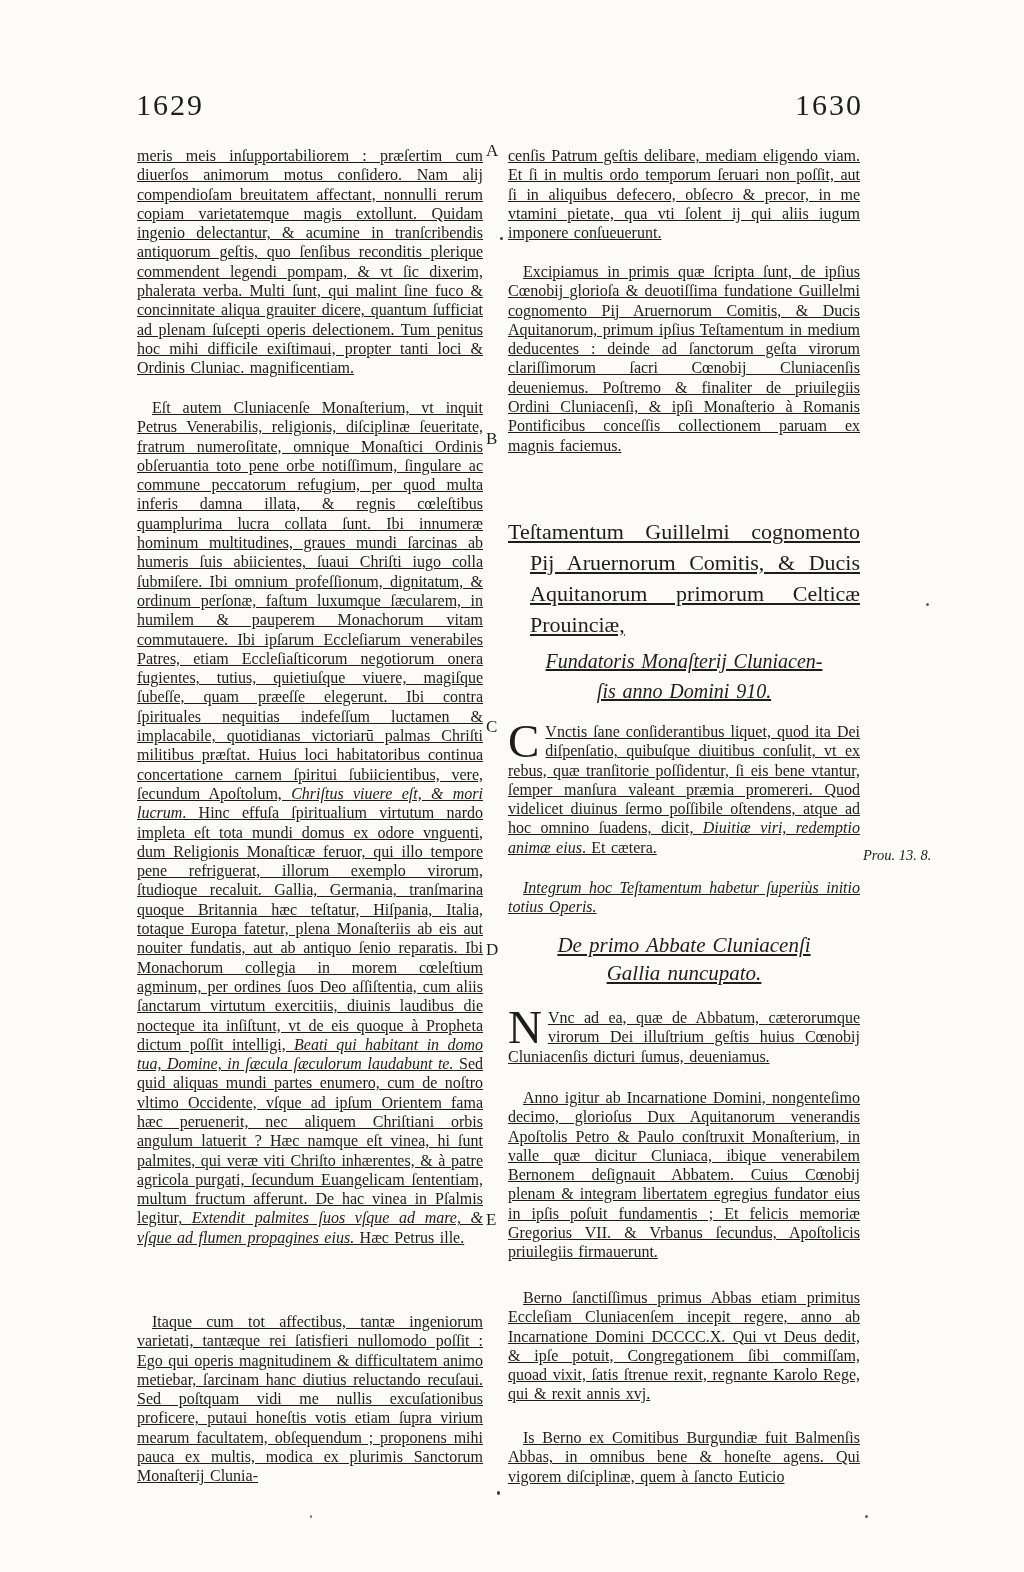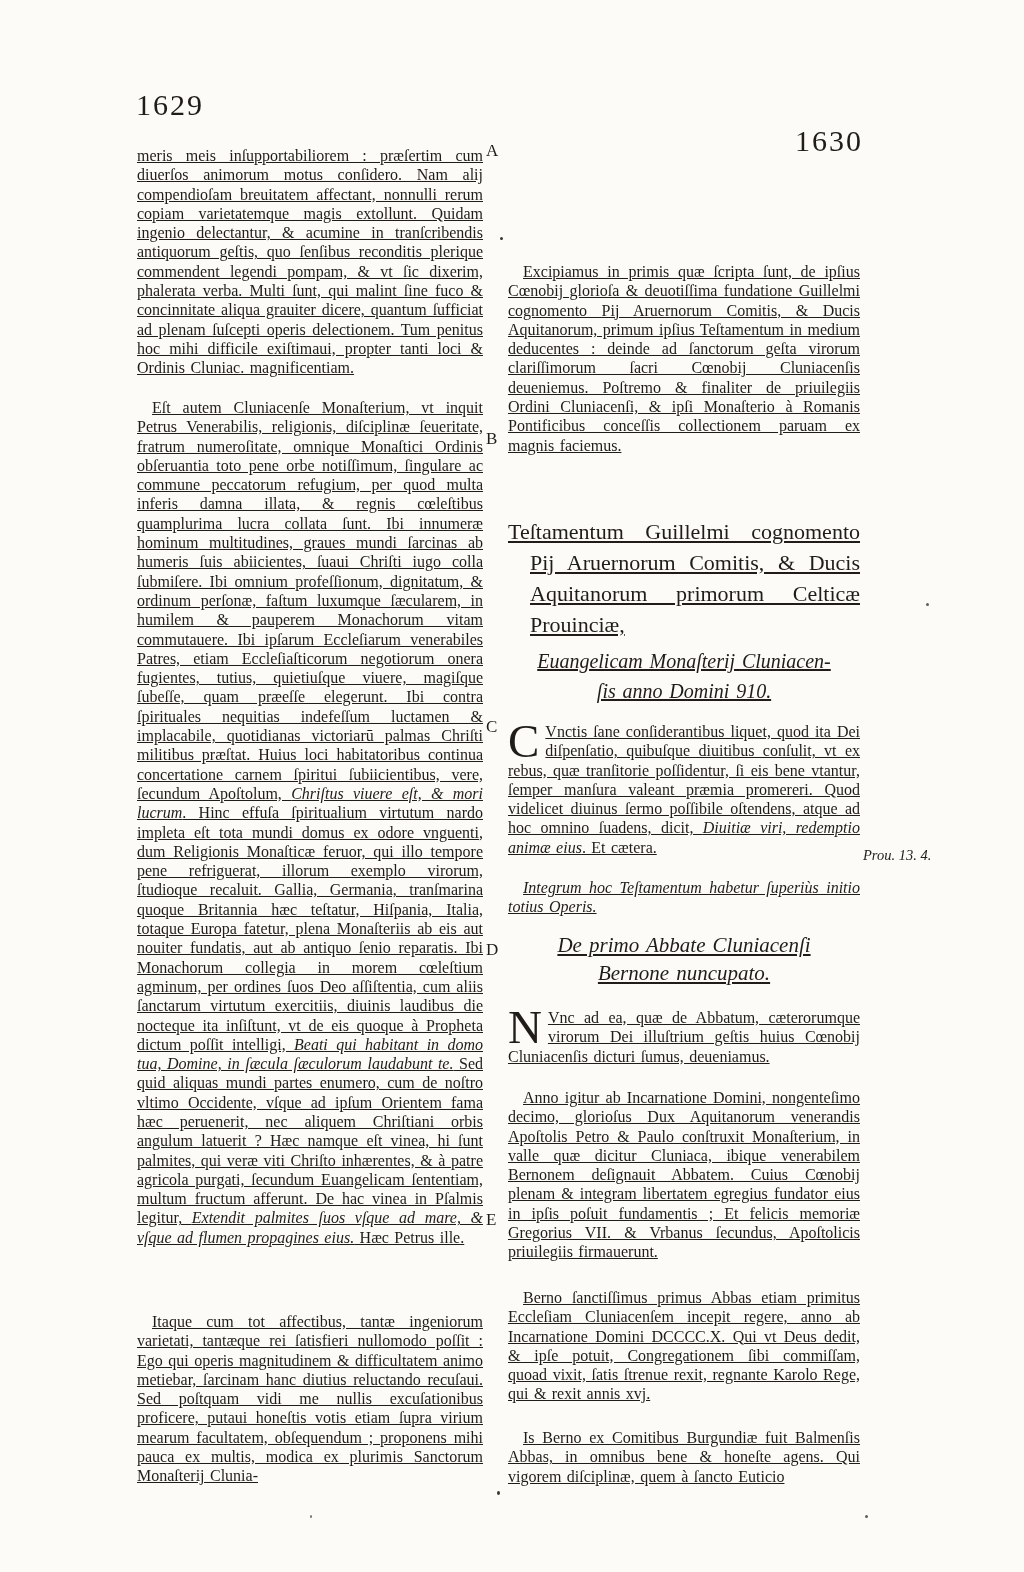--- a/index.html
+++ b/index.html
@@ -9,21 +9,21 @@
     margin:0 auto;
     background:#fcfbf7;
     color:#201d18;
     font-family:"Liberation Serif","DejaVu Serif",serif;
     overflow:hidden;
     padding-left:34px;
   }
   
   .folio{position:absolute;top:88px;font-size:30px;line-height:34px;letter-spacing:2px;}
   .folio-left{left:136px;}
-  .folio-right{left:795px;margin-top:36px;}
+  .folio-right{left:795px;}
   .running-title{
     position:absolute;top:86px;left:345px;width:304px;
     text-align:center;font-size:29px;line-height:36px;letter-spacing:1px;
   }
   
   .column{position:absolute;top:0;height:1572px;}
   .col-left{left:137px;width:346px;}
   .col-right{left:508px;width:352px;}
   .para{
     position:absolute;left:0;right:0;
@@ -81,39 +81,40 @@
   <div class="folio folio-left">1629</div>
   <div class="folio folio-right">1630</div>
 
   <div class="column col-left">
       <div class="para" style="top: 146px;"><span>meris meis inſupportabiliorem : præſertim cum diuerſos animorum motus conſidero. Nam alij compendioſam breuitatem affectant, nonnulli rerum copiam varietatemque magis extollunt. Quidam ingenio delectantur, &amp; acumine in tranſcribendis antiquorum geſtis, quo ſenſibus reconditis plerique commendent legendi pompam, &amp; vt ſic dixerim, phalerata verba. Multi ſunt, qui malint ſine fuco &amp; concinnitate aliqua grauiter dicere, quantum ſufficiat ad plenam ſuſcepti operis delectionem. Tum penitus hoc mihi difficile exiſtimaui, propter tanti loci &amp; Ordinis Cluniac. magnificentiam.</span></div>
       <div class="para indent" style="top: 398px;"><span>Eſt autem Cluniacenſe Monaſterium, vt inquit Petrus Venerabilis, religionis, diſciplinæ ſeueritate, fratrum numeroſitate, omnique Monaſtici Ordinis obſeruantia toto pene orbe notiſſimum, ſingulare ac commune peccatorum refugium, per quod multa inferis damna illata, &amp; regnis cœleſtibus quamplurima lucra collata ſunt. Ibi innumeræ hominum multitudines, graues mundi ſarcinas ab humeris ſuis abiicientes, ſuaui Chriſti iugo colla ſubmiſere. Ibi omnium profeſſionum, dignitatum, &amp; ordinum perſonæ, faſtum luxumque ſæcularem, in humilem &amp; pauperem Monachorum vitam commutauere. Ibi ipſarum Eccleſiarum venerabiles Patres, etiam Eccleſiaſticorum negotiorum onera fugientes, tutius, quietiuſque viuere, magiſque ſubeſſe, quam præeſſe elegerunt. Ibi contra ſpirituales nequitias indefeſſum luctamen &amp; implacabile, quotidianas victoriarū palmas Chriſti militibus præſtat. Huius loci habitatoribus continua concertatione carnem ſpiritui ſubiicientibus, vere, ſecundum Apoſtolum, </span><em>Chriſtus viuere eſt, &amp; mori lucrum</em><span>. Hinc effuſa ſpiritualium virtutum nardo impleta eſt tota mundi domus ex odore vnguenti, dum Religionis Monaſticæ feruor, qui illo tempore pene refriguerat, illorum exemplo virorum, ſtudioque recaluit. Gallia, Germania, tranſmarina quoque Britannia hæc teſtatur, Hiſpania, Italia, totaque Europa fatetur, plena Monaſteriis ab eis aut nouiter fundatis, aut ab antiquo ſenio reparatis. Ibi Monachorum collegia in morem cœleſtium agminum, per ordines ſuos Deo aſſiſtentia, cum aliis ſanctarum virtutum exercitiis, diuinis laudibus die nocteque ita inſiſtunt, vt de eis quoque à Propheta dictum poſſit intelligi, </span><em>Beati qui habitant in domo tua, Domine, in ſæcula ſæculorum laudabunt te.</em><span> Sed quid aliquas mundi partes enumero, cum de noſtro vltimo Occidente, vſque ad ipſum Orientem fama hæc peruenerit, nec aliquem Chriſtiani orbis angulum latuerit ? Hæc namque eſt vinea, hi ſunt palmites, qui veræ viti Chriſto inhærentes, &amp; à patre agricola purgati, ſecundum Euangelicam ſententiam, multum fructum afferunt. De hac vinea in Pſalmis legitur, </span><em>Extendit palmites ſuos vſque ad mare, &amp; vſque ad flumen propagines eius.</em><span> Hæc Petrus ille.</span></div>
       <div class="para indent" style="top: 1312px;"><span>Itaque cum tot affectibus, tantæ ingeniorum varietati, tantæque rei ſatisfieri nullomodo poſſit : Ego qui operis magnitudinem &amp; difficultatem animo metiebar, ſarcinam hanc diutius reluctando recuſaui. Sed poſtquam vidi me nullis excuſationibus proficere, putaui honeſtis votis etiam ſupra virium mearum facultatem, obſequendum ; proponens mihi pauca ex multis, modica ex plurimis Sanctorum Monaſterij Clunia-</span></div>
     </div>
 
   <div class="column col-right">
+      <div class="para" style="top: 146px;"><span>cenſis Patrum geſtis delibare, mediam eligendo viam. Et ſi in multis ordo temporum ſeruari non poſſit, aut ſi in aliquibus defecero, obſecro &amp; precor, in me vtamini pietate, qua vti ſolent ij qui aliis iugum imponere conſueuerunt.</span></div>
       <div class="para indent" style="top: 262px;"><span>Excipiamus in primis quæ ſcripta ſunt, de ipſius Cœnobij glorioſa &amp; deuotiſſima fundatione Guillelmi cognomento Pij Aruernorum Comitis, &amp; Ducis Aquitanorum, primum ipſius Teſtamentum in medium deducentes : deinde ad ſanctorum geſta virorum clariſſimorum ſacri Cœnobij Cluniacenſis deueniemus. Poſtremo &amp; finaliter de priuilegiis Ordini Cluniacenſi, &amp; ipſi Monaſterio à Romanis Pontificibus conceſſis collectionem paruam ex magnis faciemus.</span></div>
       <div class="para kind-heading" style="top: 516px;"><span>Teſtamentum Guillelmi cognomento Pij Aruernorum Comitis, &amp; Ducis Aquitanorum primorum Celticæ Prouinciæ,</span></div>
-      <div class="para kind-subheading" style="top: 646px;"><em>Euangelicam Monaſterij Cluniacen-</em><br><em>ſis anno Domini 910.</em></div>
+      <div class="para kind-subheading" style="top: 646px;"><em>Fundatoris Monaſterij Cluniacen-</em><br><em>ſis anno Domini 910.</em></div>
       <div class="para" style="top: 722px;"><span class="dropcap">C</span><span>Vnctis ſane conſiderantibus liquet, quod ita Dei diſpenſatio, quibuſque diuitibus conſulit, vt ex rebus, quæ tranſitorie poſſidentur, ſi eis bene vtantur, ſemper manſura valeant præmia promereri. Quod videlicet diuinus ſermo poſſibile oſtendens, atque ad hoc omnino ſuadens, dicit, </span><em>Diuitiæ viri, redemptio animæ eius</em><span>. Et cætera.</span></div>
       <div class="para indent italic" style="top: 878px;"><span>Integrum hoc Teſtamentum habetur ſuperiùs initio totius Operis.</span></div>
-      <div class="para kind-chapter" style="top: 931px; text-align: center;"><em>De primo Abbate Cluniacenſi</em><br><em>Bernone nuncupato.</em></div>
+      <div class="para kind-chapter" style="top: 931px; text-align: center;"><em>De primo Abbate Cluniacenſi</em><br><em>Gallia nuncupato.</em></div>
       <div class="para" style="top: 1008px;"><span class="dropcap">N</span><span>Vnc ad ea, quæ de Abbatum, cæterorumque virorum Dei illuſtrium geſtis huius Cœnobij Cluniacenſis dicturi ſumus, deueniamus.</span></div>
       <div class="para indent" style="top: 1088px;"><span>Anno igitur ab Incarnatione Domini, nongenteſimo decimo, glorioſus Dux Aquitanorum venerandis Apoſtolis Petro &amp; Paulo conſtruxit Monaſterium, in valle quæ dicitur Cluniaca, ibique venerabilem Bernonem deſignauit Abbatem. Cuius Cœnobij plenam &amp; integram libertatem egregius fundator eius in ipſis poſuit fundamentis ; Et felicis memoriæ Gregorius VII. &amp; Vrbanus ſecundus, Apoſtolicis priuilegiis firmauerunt.</span></div>
       <div class="para indent" style="top: 1288px;"><span>Berno ſanctiſſimus primus Abbas etiam primitus Eccleſiam Cluniacenſem incepit regere, anno ab Incarnatione Domini DCCCC.X. Qui vt Deus dedit, &amp; ipſe potuit, Congregationem ſibi commiſſam, quoad vixit, ſatis ſtrenue rexit, regnante Karolo Rege, qui &amp; rexit annis xvj.</span></div>
       <div class="para indent" style="top: 1428px;"><span>Is Berno ex Comitibus Burgundiæ fuit Balmenſis Abbas, in omnibus bene &amp; honeſte agens. Qui vigorem diſciplinæ, quem à ſancto Euticio</span></div>
     </div>
 
   <div class="margin-letter ml-a">A</div>
   <div class="margin-letter ml-b">B</div>
   <div class="margin-letter ml-c">C</div>
   <div class="margin-letter ml-d">D</div>
   <div class="margin-letter ml-e">E</div>
 
-  <div class="margin-note">Prou. 13. 4.</div>
+  <div class="margin-note">Prou. 13. 8.</div>
 
   <div class="speck speck-1"></div>
   <div class="speck speck-2"></div>
   <div class="speck speck-3"></div>
   <div class="speck speck-4"></div>
   <div class="speck speck-5"></div>
 
 </div>
 
 </body></html>

